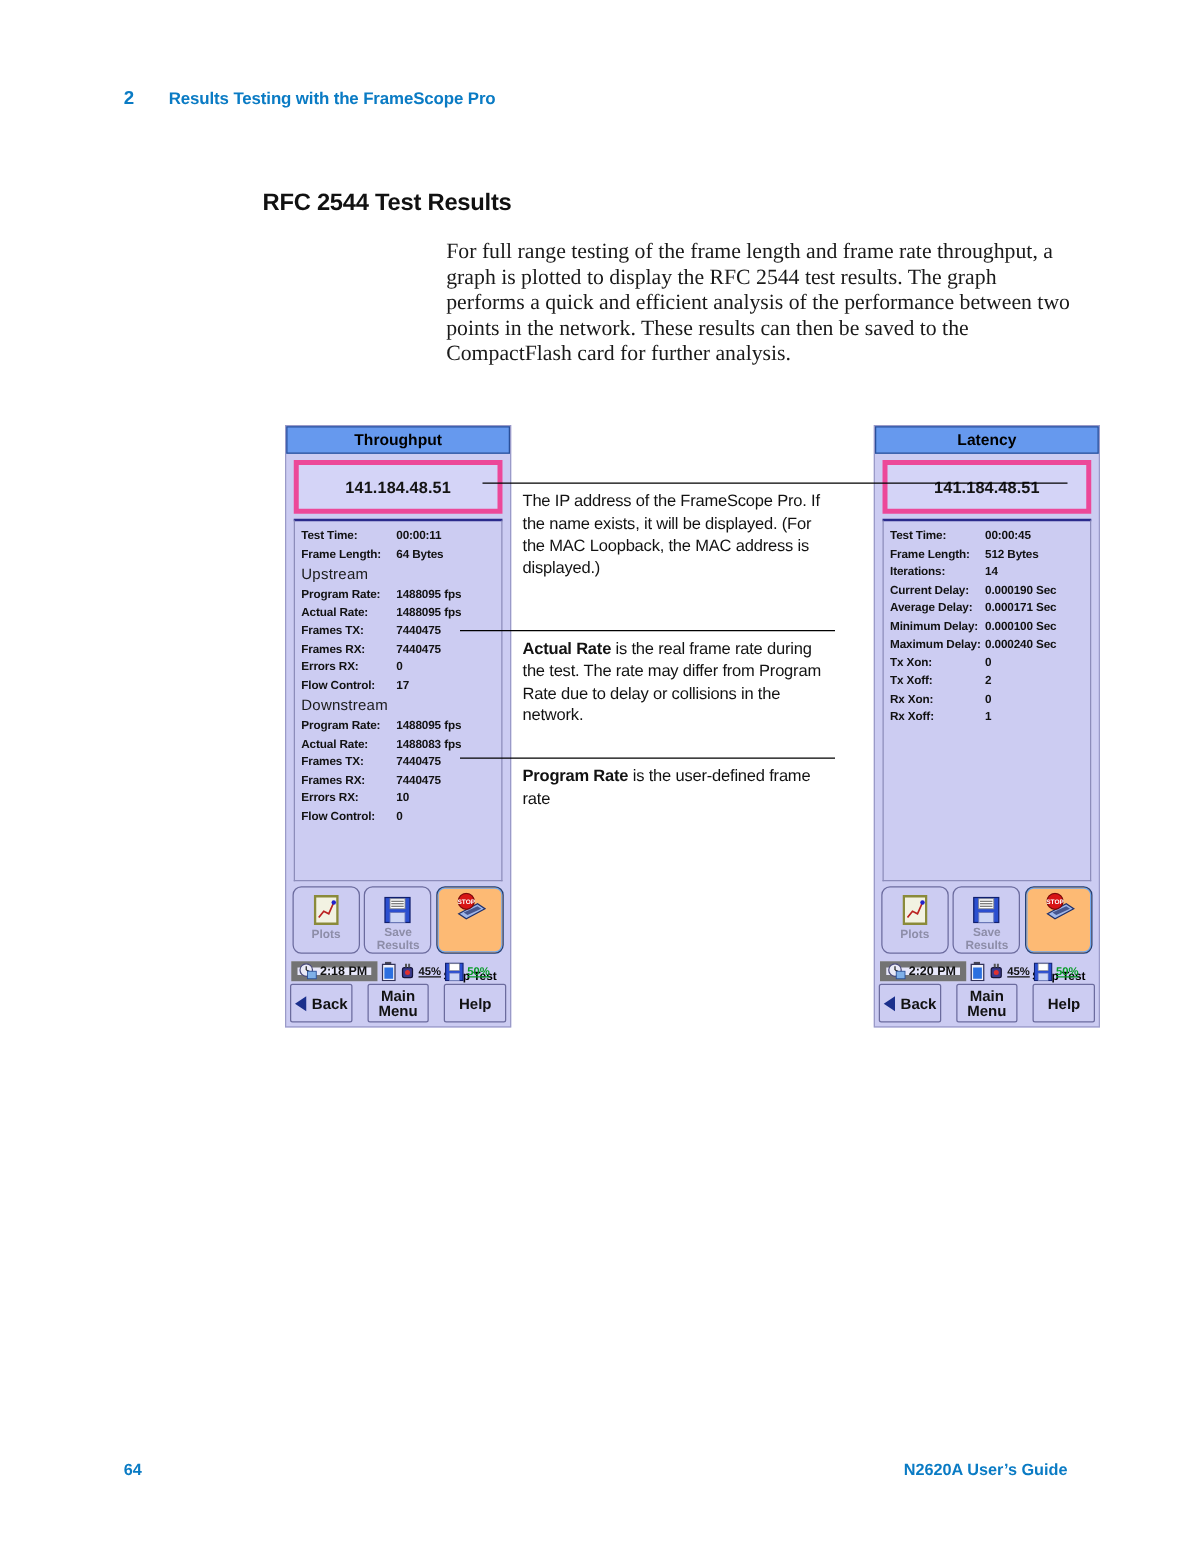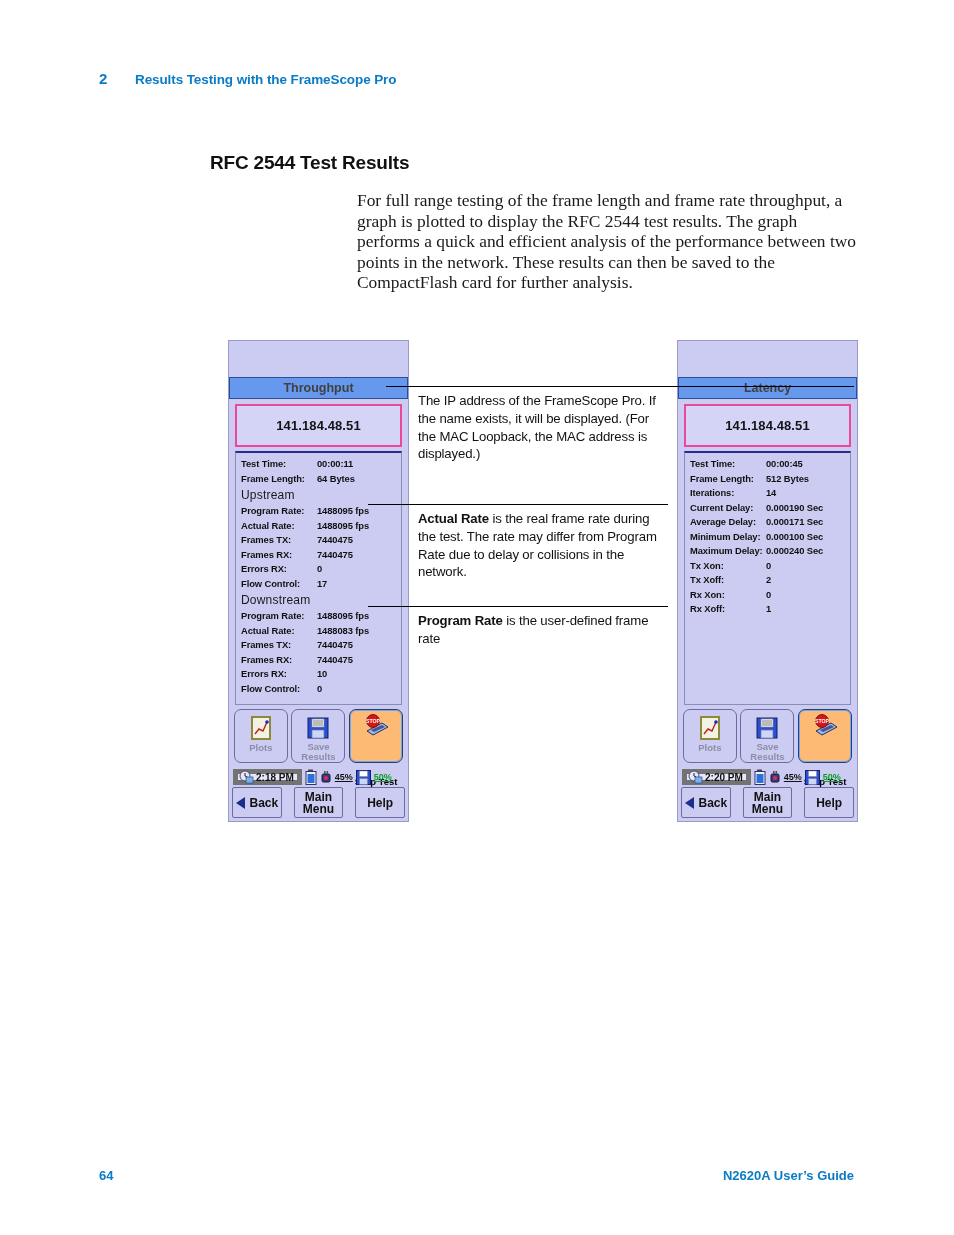--- a/index.html
+++ b/index.html
@@ -72,42 +72,41 @@
     position: absolute;
     top: 0;
     width: 181px;
     height: 482px;
     background: #ccccf2;
     border: 1px solid #9a9ac8;
     display: flex;
     flex-direction: column;
   }
   .device.left  { left: 0; }
-  .device.right { left: 449px; justify-content: center; }
+  .device.right { left: 471px; justify-content: center; }
 
   .dev-titlebar {
     height: 22px;
     background: #6699ee;
     border: 1px solid #2a4f99;
-    color: #404040;
+    color: #000000;
     font-family: "Liberation Sans", sans-serif;
     font-size: 12.5px;
     font-weight: bold;
     display: flex;
     align-items: center;
     justify-content: center;
     flex: none;
-    margin-top: 36px;
   }
 
   .dev-ipbox {
     margin: 5px 6px 4px 6px;
     height: 43px;
     background: #d4d4f7;
-    border: 2px solid #ec4899;
+    border: 4px solid #ec4899;
     display: flex;
     align-items: center;
     justify-content: center;
     flex: none;
   }
   .dev-ipbox .ip {
     font-family: "Liberation Sans", sans-serif;
     font-size: 13px;
     font-weight: bold;
     color: #141414;

